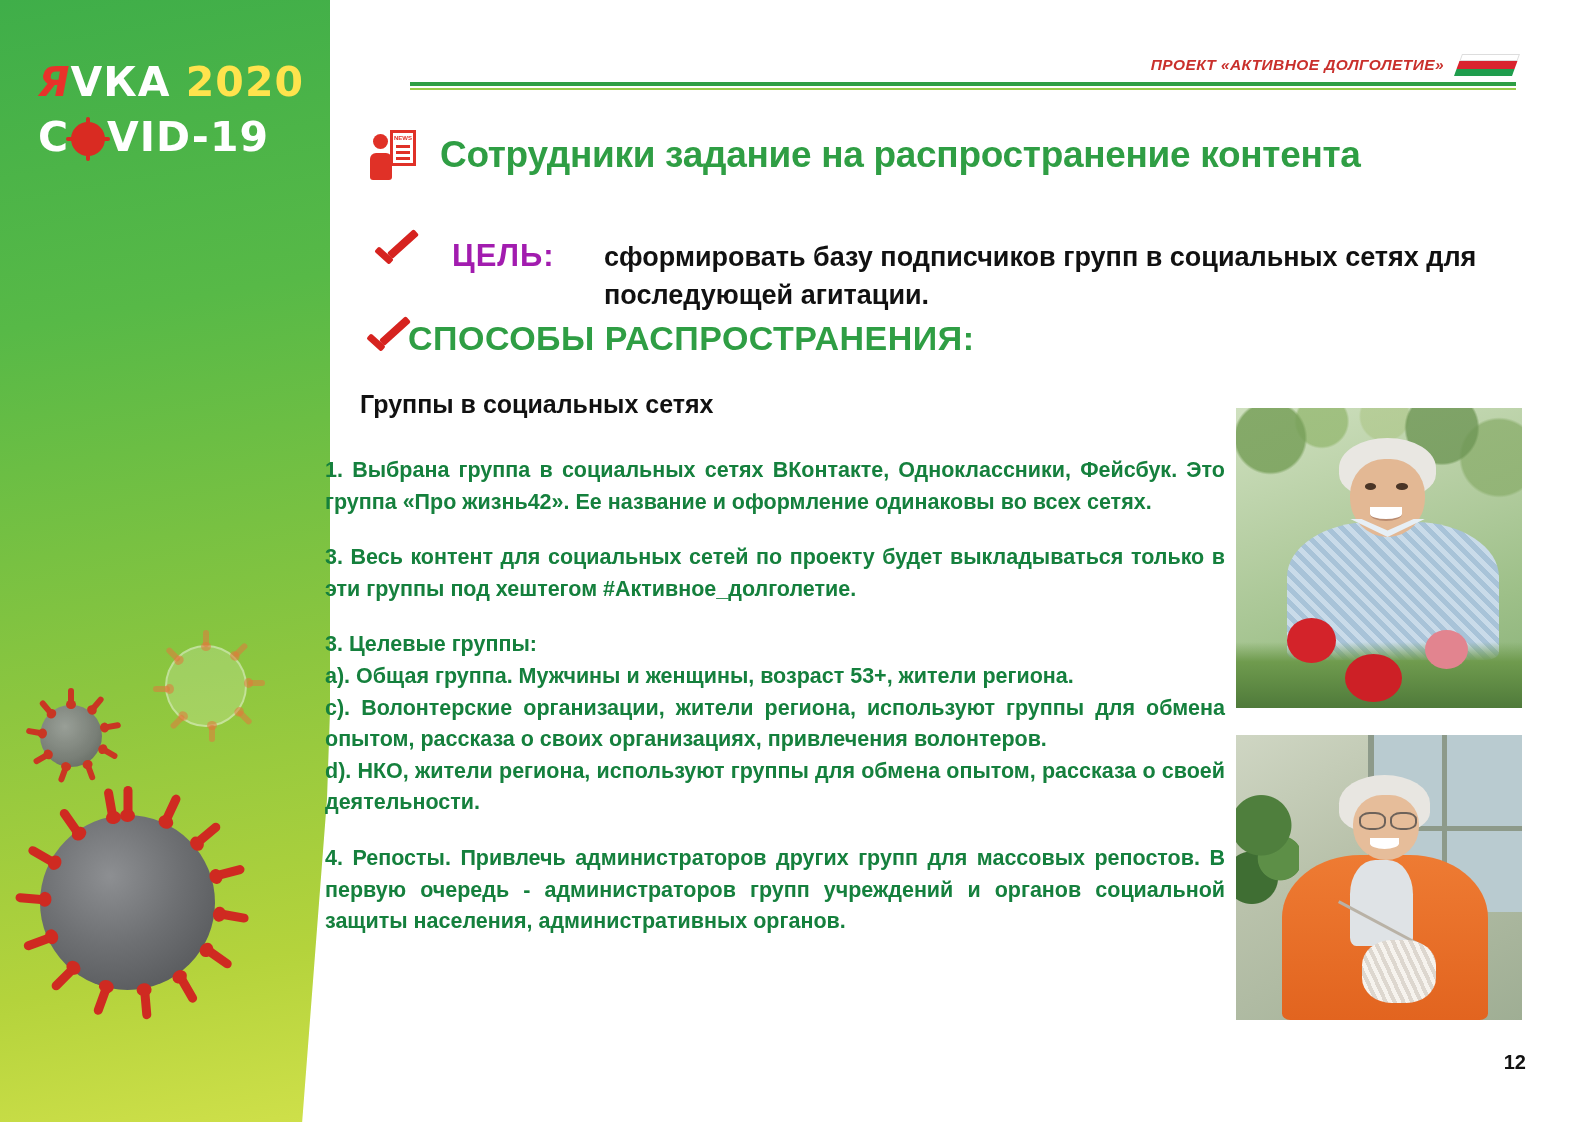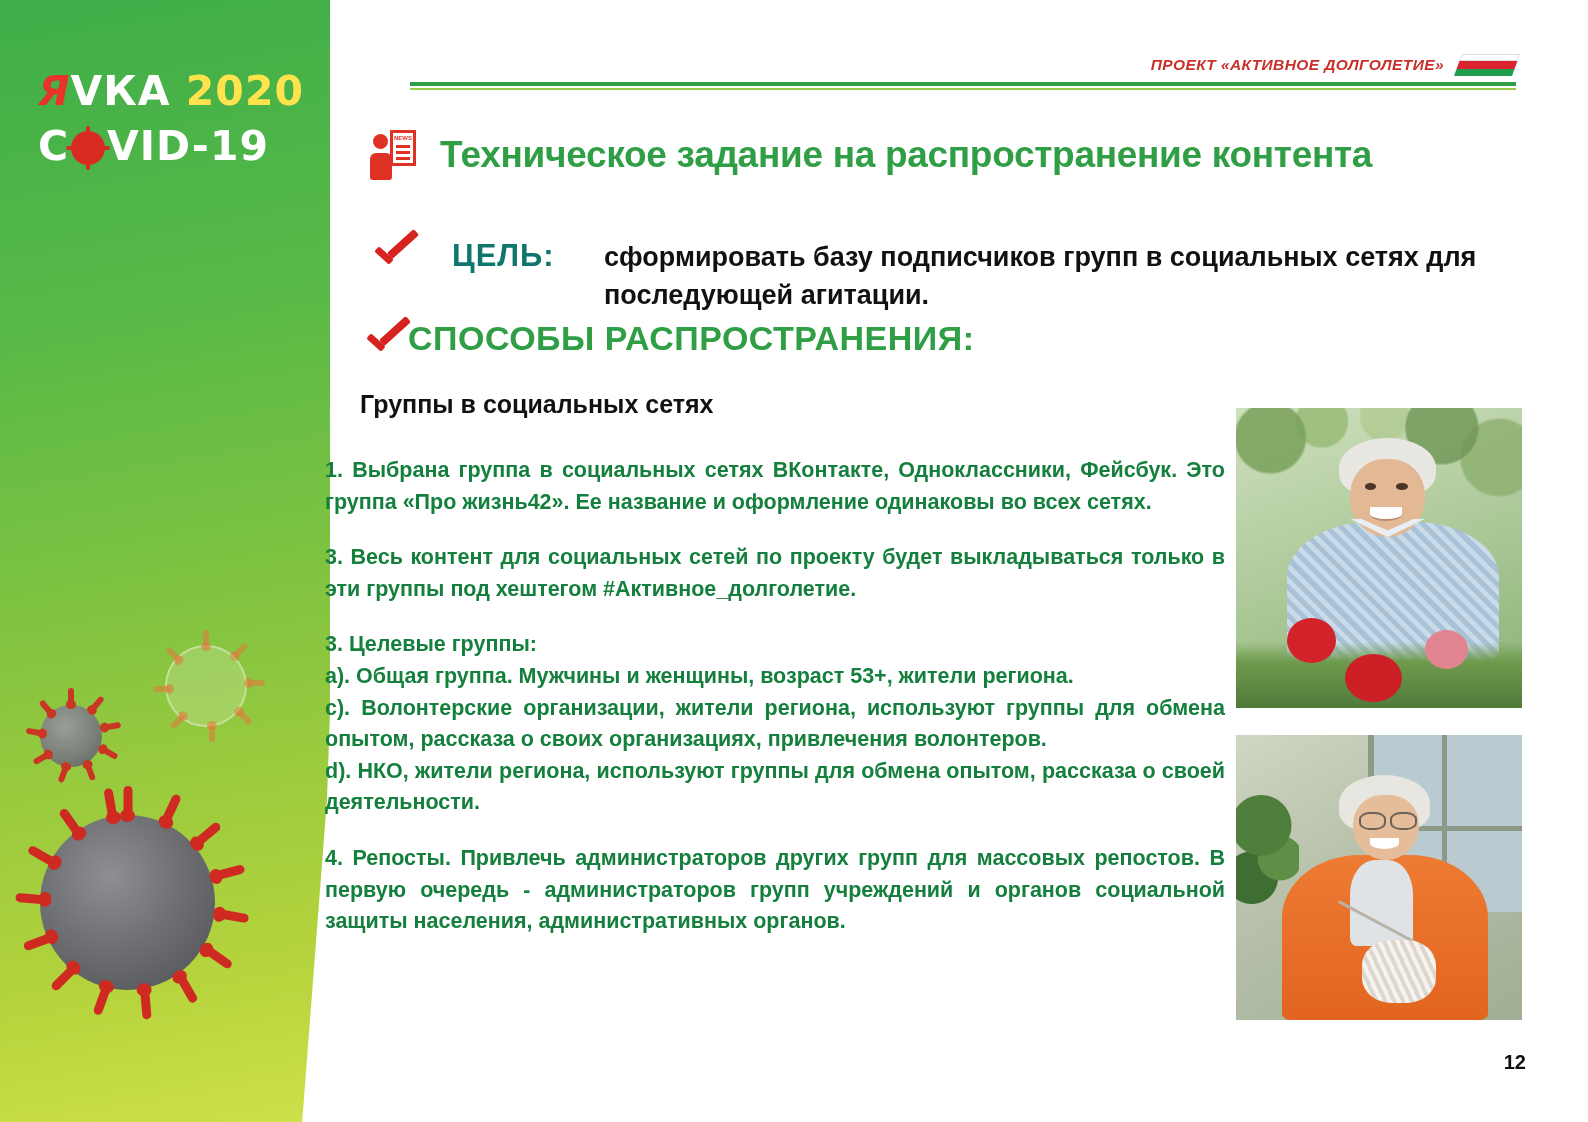--- a/index.html
+++ b/index.html
@@ -37,21 +37,20 @@
     width: 240px;
   }
   .logo-line1 {
     font-family: "DejaVu Sans", sans-serif;
     font-weight: bold;
     font-size: 41px;
     letter-spacing: 1px;
     line-height: 1;
     color: #ffffff;
     white-space: nowrap;
-    margin-top: 9px;
   }
   .logo-line1 .yr { color: #e8322a; font-style: italic; }
   .logo-line1 .yellow { color: #ffe34d; }
   .logo-line1 .check { color: #ffffff; }
   .logo-line2 {
     font-family: "DejaVu Sans", sans-serif;
     font-weight: bold;
     font-size: 41px;
     letter-spacing: 1px;
     line-height: 1;
@@ -241,21 +240,21 @@
     border-radius: 2px;
   }
 
   .goal-check { left: 372px; top: 238px; }
   .goal-label {
     position: absolute;
     left: 452px; top: 238px;
     font-family: "Liberation Sans", sans-serif;
     font-weight: bold;
     font-size: 31px;
-    color: #0f766e;
+    color: #a21caf;
     letter-spacing: 1px;
   }
   .goal-text {
     position: absolute;
     left: 604px; top: 238px;
     width: 925px;
     font-family: "Liberation Sans", sans-serif;
     font-weight: bold;
     font-size: 27px;
     line-height: 1.42;
@@ -442,21 +441,21 @@
       <div class="head"></div>
       <div class="body"></div>
     </div>
     <div class="paper">
       <div class="news-word">NEWS</div>
       <div class="bar" style="top:12px;"></div>
       <div class="bar" style="top:18px;"></div>
       <div class="bar" style="top:24px;"></div>
     </div>
   </div>
-  <div class="slide-title">Техническое задание на распространение контента</div>
+  <div class="slide-title">Сотрудники задание на распространение контента</div>
 </div>
 
 <div class="check-mark goal-check"></div>
 <div class="goal-label">ЦЕЛЬ:</div>
 <div class="goal-text">сформировать базу подписчиков групп в социальных сетях для последующей агитации.</div>
 
 <div class="check-mark methods-check"></div>
 <div class="methods-label">СПОСОБЫ РАСПРОСТРАНЕНИЯ:</div>
 
 <div class="subheading">Группы в социальных сетях</div>

